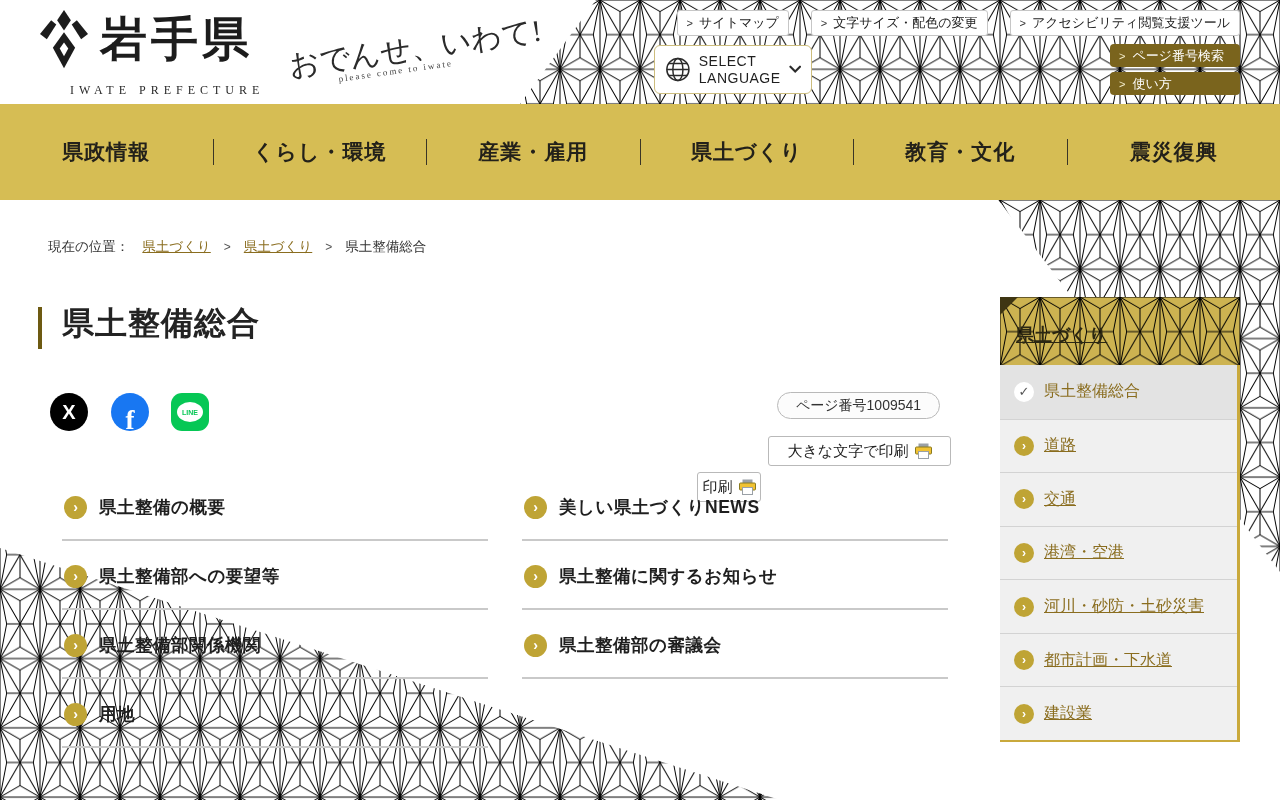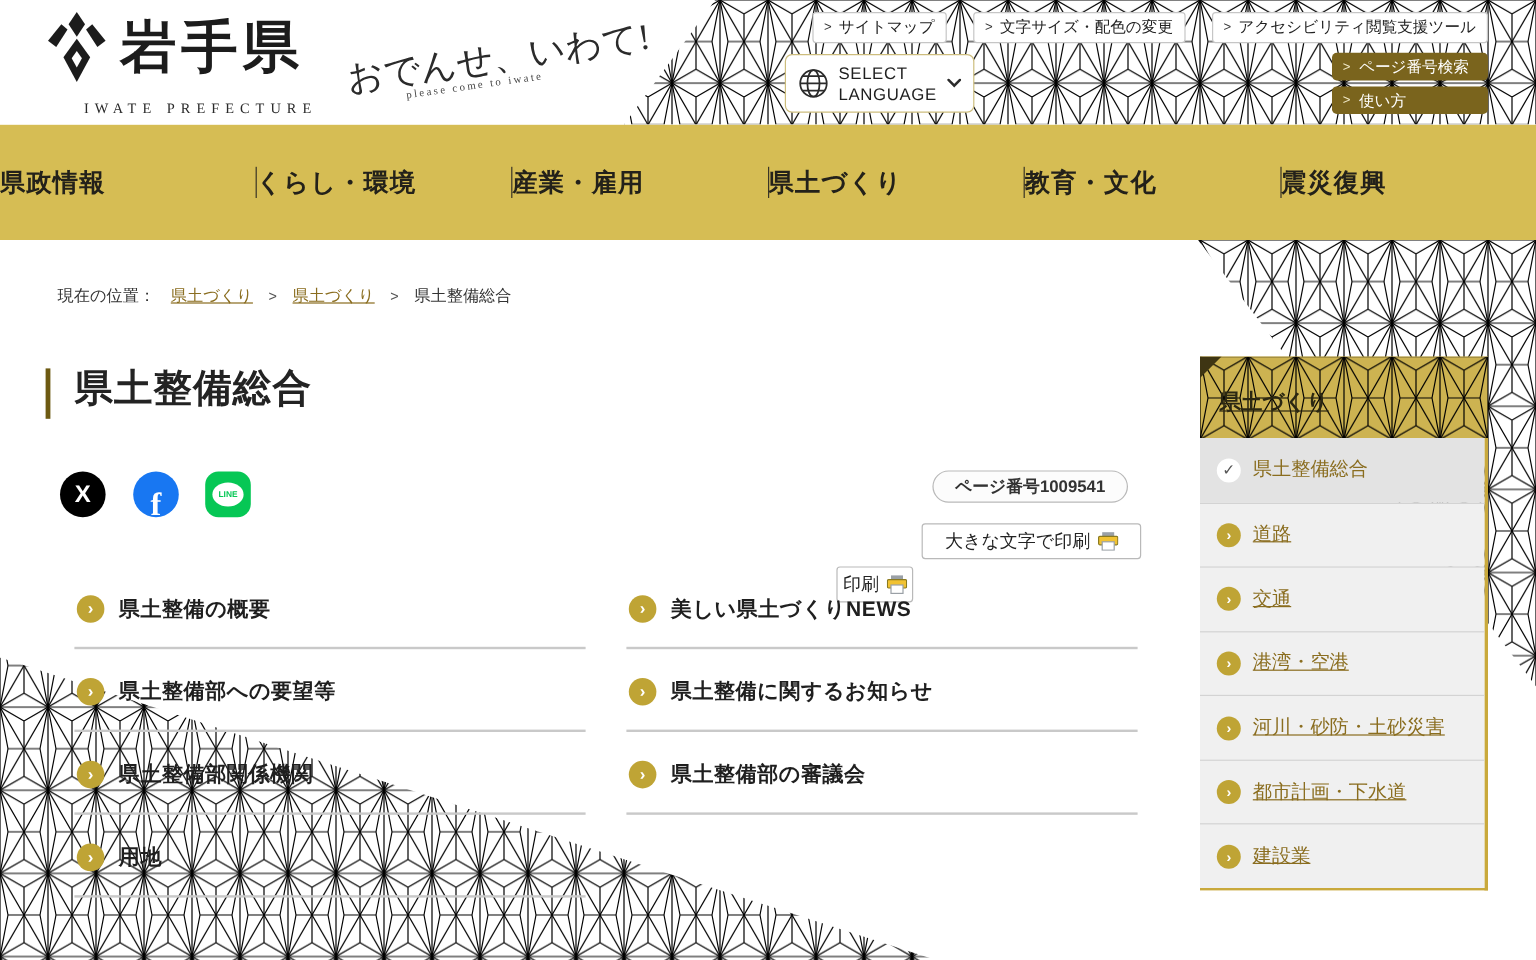--- a/index.html
+++ b/index.html
@@ -35,39 +35,39 @@
   .search-brand{font-size:16px;color:#757575;}
   .search-provided{font-size:10px;color:#8a8a8a;margin-left:6px;margin-top:4px;}
   .search-mag{margin-left:auto;}
 
   .quick-col{position:absolute;left:1110px;top:44px;width:130px;display:flex;flex-direction:column;gap:5px;}
   .quick-btn{height:23px;background:#7a641d;border-radius:4px;color:#fff;font-size:13px;display:flex;align-items:center;padding:0 9px;gap:7px;cursor:pointer;white-space:nowrap;}
   .quick-btn .chev{font-size:11px;color:#f5eecd;}
 
   
   nav{position:absolute;left:0;top:104px;width:1280px;height:96px;background:#d6bd54;z-index:1;display:flex;align-items:center;}
-  .nav-item{flex:1;font-size:21px;font-weight:700;color:#23211a;letter-spacing:1px;cursor:pointer;position:relative;z-index:2;}
+  .nav-item{flex:1;text-align:center;font-size:21px;font-weight:700;color:#23211a;letter-spacing:1px;cursor:pointer;position:relative;z-index:2;}
   .nav-divider{width:1px;height:26px;background:#3a3526;z-index:2;}
 
   
   .breadcrumb{position:absolute;left:48px;top:238px;font-size:13.5px;color:#333;z-index:1;display:flex;align-items:center;gap:13px;}
   .breadcrumb a{color:#8a6d1f;text-decoration:underline;cursor:pointer;}
   .bc-sep{color:#555;font-size:12px;}
 
   
   .title-bar{position:absolute;left:38px;top:307px;width:4px;height:42px;background:#6d5a12;z-index:1;}
   .page-title{position:absolute;left:62px;top:302px;font-size:32px;font-weight:700;color:#232323;z-index:1;letter-spacing:1px;}
 
   .social{position:absolute;top:393px;z-index:1;width:38px;height:38px;cursor:pointer;}
   .social.x{left:50px;background:#000;border-radius:50%;display:flex;align-items:center;justify-content:center;color:#fff;font-weight:700;font-size:20px;}
   .social.fb{left:111px;background:#1877f2;border-radius:50%;display:flex;align-items:flex-end;justify-content:center;color:#fff;font-family:"Liberation Serif","DejaVu Serif",serif;font-weight:700;font-size:27px;overflow:hidden;}
   .social.line{left:171px;background:#06c755;border-radius:11px;display:flex;align-items:center;justify-content:center;}
   .line-bubble{width:26px;height:20px;background:#fff;border-radius:50% 50% 50% 50%;display:flex;align-items:center;justify-content:center;color:#06c755;font-size:7px;font-weight:700;letter-spacing:0;}
 
-  .page-number-pill{position:absolute;left:777px;top:392px;width:163px;height:27px;border:1px solid #b9b9b9;border-radius:14px;background:#fcfcfc;display:flex;align-items:center;justify-content:center;font-size:14px;color:#333;z-index:1;box-sizing:border-box;font-weight:bold;}
+  .page-number-pill{position:absolute;left:777px;top:392px;width:163px;height:27px;border:1px solid #b9b9b9;border-radius:14px;background:#fcfcfc;display:flex;align-items:center;justify-content:center;font-size:14px;color:#333;z-index:1;box-sizing:border-box;}
 
   .print-btn{position:absolute;top:436px;height:30px;background:#fff;border:1px solid #b9b9b9;border-radius:3px;display:flex;align-items:center;justify-content:center;gap:6px;font-size:15px;color:#222;z-index:1;box-sizing:border-box;cursor:pointer;}
   .print-small{left:697px;width:64px;margin-top:36px;}
   .print-large{left:768px;width:183px;text-align:center;}
 
   .link-item{position:absolute;display:flex;align-items:center;gap:12px;z-index:1;cursor:pointer;}
   .gold-circle{width:23px;height:23px;border-radius:50%;background:#bfa435;color:#fff;display:flex;align-items:center;justify-content:center;font-size:14px;font-weight:700;flex:0 0 23px;}
   .link-label{font-size:17.5px;font-weight:700;color:#1f1f1f;letter-spacing:.5px;}
   .link-divider{position:absolute;height:2px;background:#c9c9c9;z-index:1;}
 

